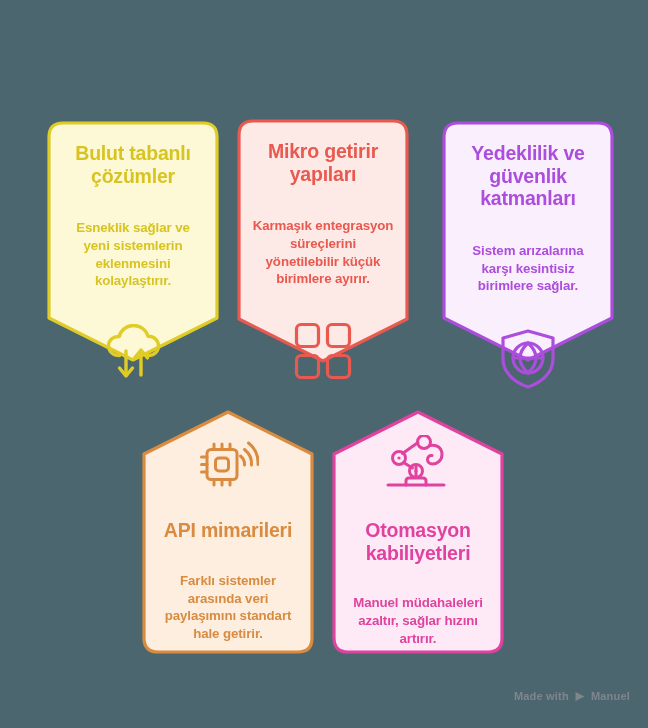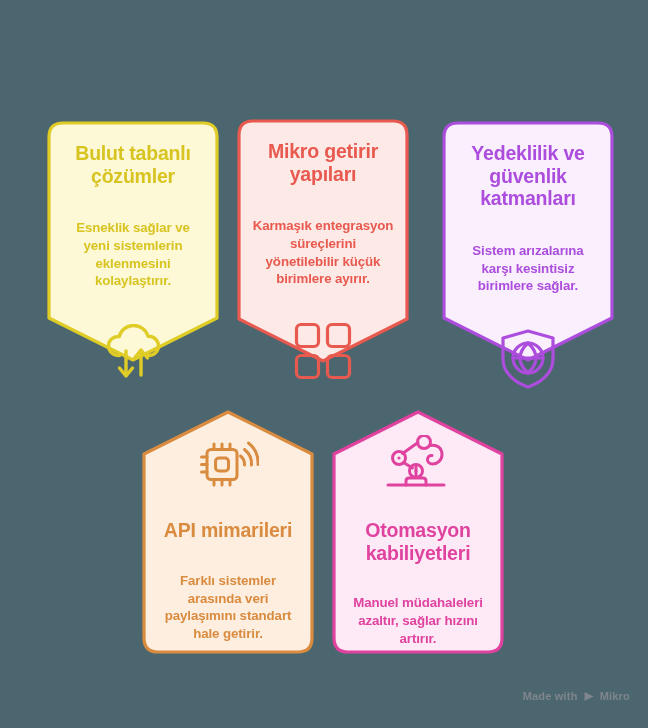--- a/index.html
+++ b/index.html
@@ -232,16 +232,16 @@
     </div>
   </div>
 
   <div id="watermark" style="color: rgb(141, 142, 150); text-align: right;">
     <span>Made with</span>
     <span class="wm-logo">
       <svg width="12" height="11" viewBox="0 0 12 11" fill="none">
         <path d="M1.5 1 L10.5 5.5 L1.5 10 Z" fill="#8d8e96"></path>
       </svg>
     </span>
-    <span>Mikro</span>
+    <span>Manuel</span>
   </div>
 
 </div>
 
 </body></html>

